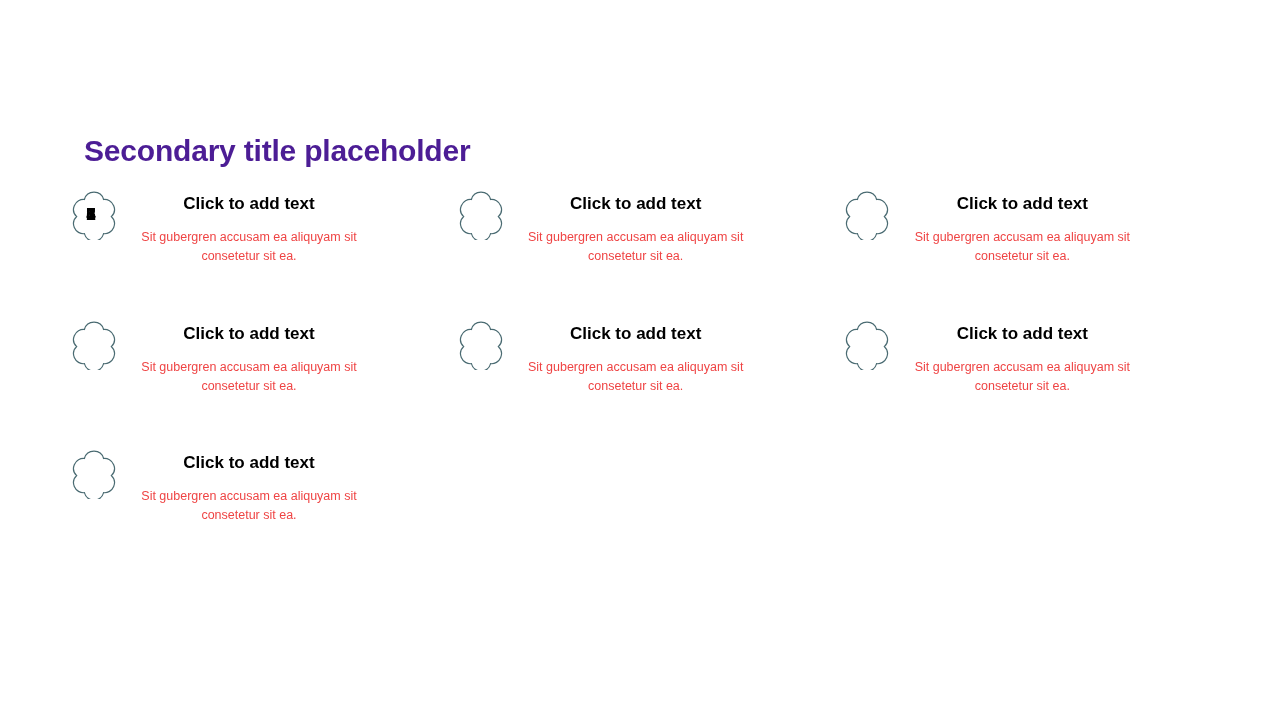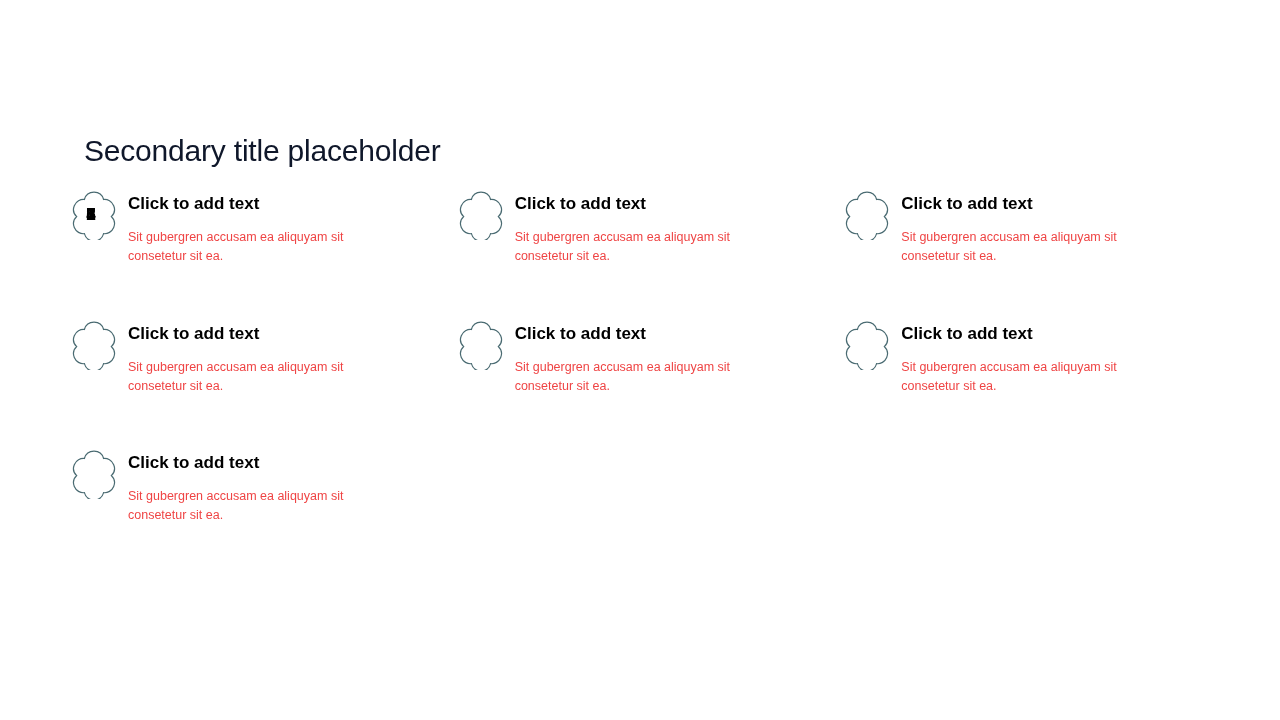--- a/index.html
+++ b/index.html
@@ -18,23 +18,23 @@
     position: relative;
     width: 1280px;
     height: 720px;
     background: #ffffff;
   }
   .slide-title {
     position: absolute;
     left: 84px;
     top: 131px;
     font-size: 30px;
-    font-weight: normal;
+    font-weight: bold;
     letter-spacing: -0.2px;
-    color: #0f172a;
+    color: #4c1d95;
     line-height: 40px;
   }
   .grid {
     position: absolute;
     left: 66px;
     top: 190px;
     width: 1160px;
   }
   .row {
     display: flex;
@@ -76,20 +76,21 @@
     display: flex;
     align-items: center;
     justify-content: center;
     font-size: 17px;
     font-weight: bold;
     color: #000000;
   }
   .item-text {
     padding-left: 6px;
     padding-top: 2px;
+    text-align: center;
   }
   .item-title {
     font-size: 17px;
     font-weight: bold;
     color: #000000;
     line-height: 24px;
     margin: 0;
   }
   .item-body {
     margin: 12px 0 0 0;

